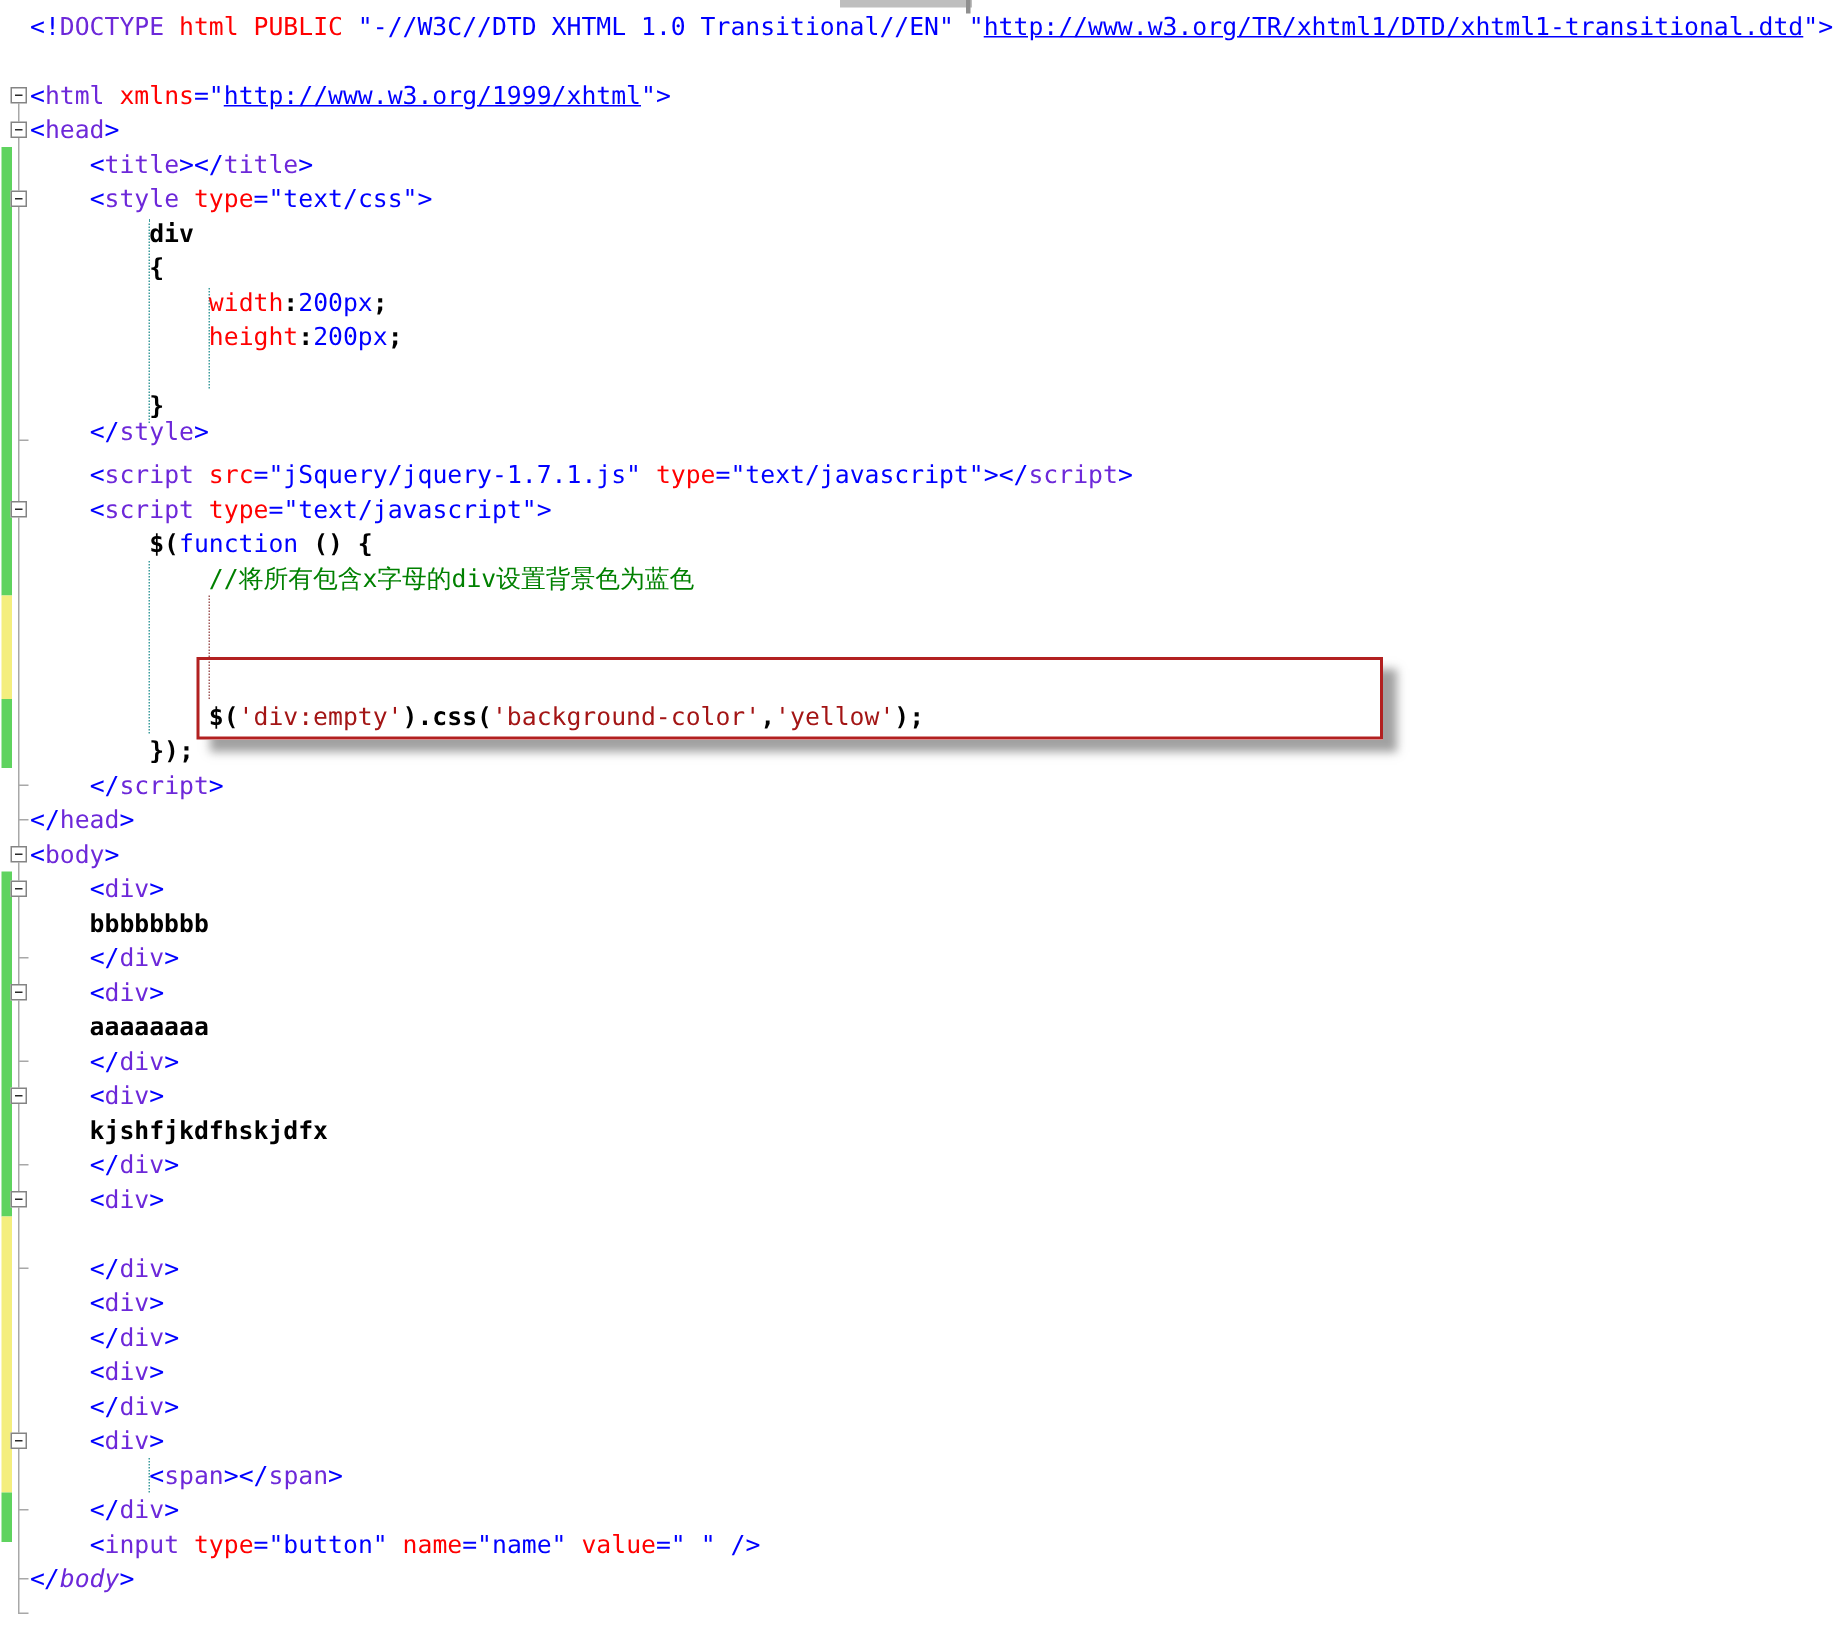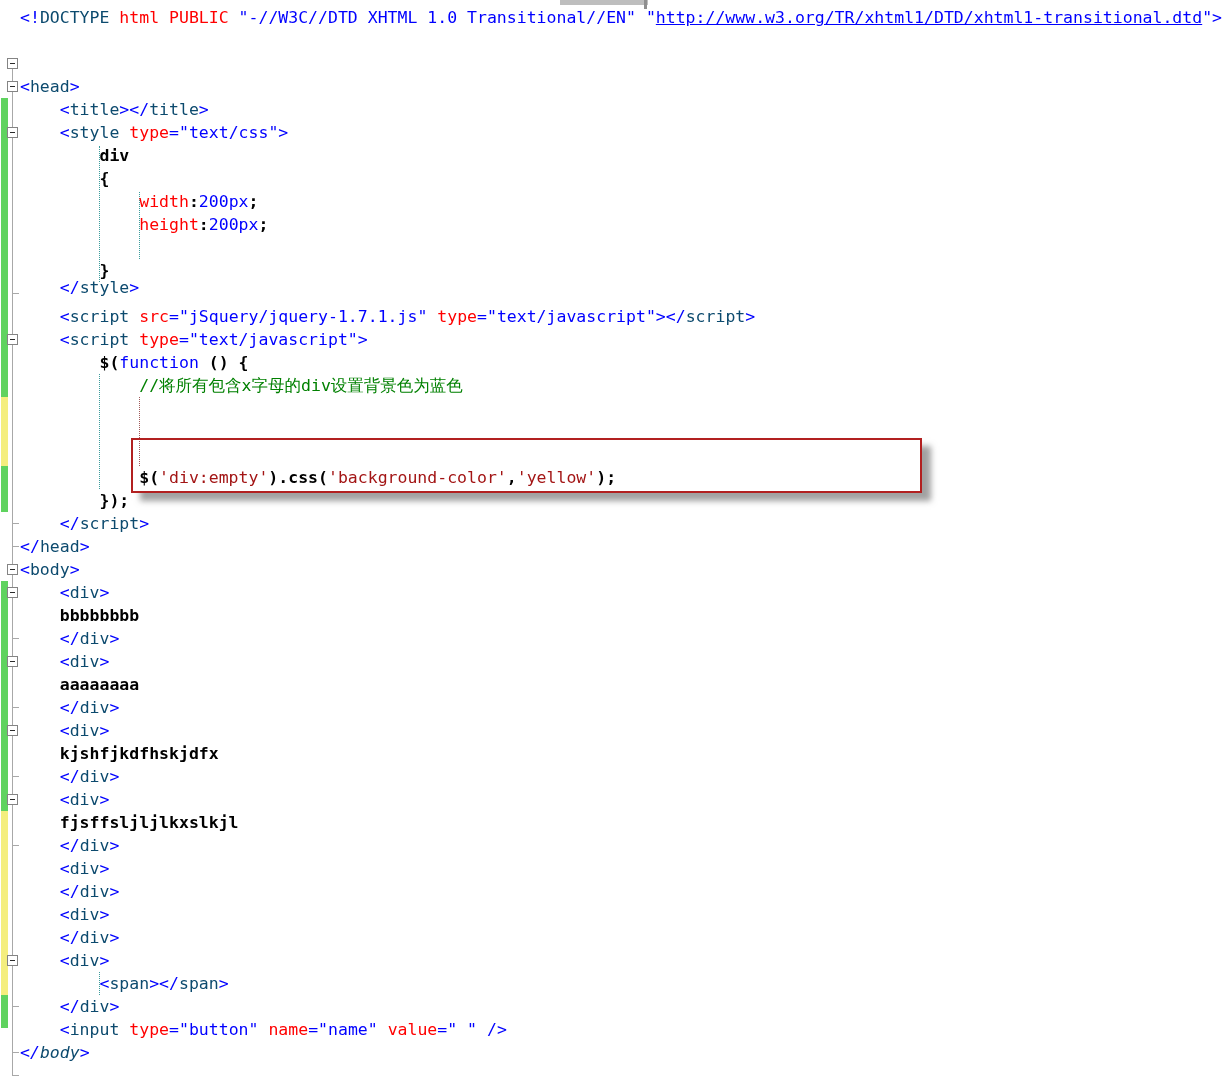--- a/index.html
+++ b/index.html
@@ -6,21 +6,21 @@
   body{width:1225px;height:1089px;overflow:hidden;position:relative;
        font-family:"DejaVu Sans Mono","Liberation Mono",monospace;}
   .editor{position:absolute;left:0;top:0;width:1225px;height:1089px;background:#ffffff;}
 
   
   .code{position:absolute;left:0;top:0;width:100%;height:100%;}
   .line{position:absolute;left:0;height:23px;line-height:23px;padding-left:20px;
         white-space:pre;font-size:16.5px;font-weight:400;color:#000;}
   .tk{white-space:pre;}
   .d  {color:#0000ff;}                    
-  .el {color:#0c4a6e;}                    
+  .el {color:#6d28d9;}                    
   .at {color:#ff0000;}                    
   .vl {color:#0000ff;}                    
   .ur {color:#0000ff;text-decoration:underline;} 
   .kw {color:#0000ff;}                    
   .cm {color:#008000;}                    
   .st {color:#a31515;}                    
   .bk {color:#000000;font-weight:700;}    
 
   
   .bar{position:absolute;left:1px;width:7px;}
@@ -105,20 +105,21 @@
   <div id="guides">
       <div class="guide" style="left: 99px; top: 146px; height: 136px; border-left-color: rgb(60, 156, 156);"></div>
       <div class="guide" style="left: 139px; top: 192px; height: 67px; border-left-color: rgb(60, 156, 156);"></div>
       <div class="guide" style="left: 99px; top: 374px; height: 115px; border-left-color: rgb(60, 156, 156);"></div>
       <div class="guide" style="left: 139px; top: 397px; height: 69px; border-left-color: rgb(160, 90, 90);"></div>
       <div class="guide" style="left: 99px; top: 972px; height: 23px; border-left-color: rgb(60, 156, 156);"></div>
     </div>
   <div class="code" id="code">
       <div class="line" style="top: 6px;"><span class="tk d">&lt;!</span><span class="tk el">DOCTYPE</span><span class="tk bk"> </span><span class="tk at">html PUBLIC</span><span class="tk bk"> </span><span class="tk vl">"-//W3C//DTD XHTML 1.0 Transitional//EN"</span><span class="tk bk"> </span><span class="tk vl">"</span><span class="tk ur">http://www.w3.org/TR/xhtml1/DTD/xhtml1-transitional.dtd</span><span class="tk vl">"&gt;</span></div>
       <div class="line" style="top: 29px;"></div>
+      <div class="line" style="top: 52px;"><span class="tk d">&lt;</span><span class="tk el">html</span><span class="tk bk"> </span><span class="tk at">xmlns</span><span class="tk vl">="</span><span class="tk ur">http://www.w3.org/1999/xhtml</span><span class="tk vl">"&gt;</span></div>
       <div class="line" style="top: 75px;"><span class="tk d">&lt;</span><span class="tk el">head</span><span class="tk d">&gt;</span></div>
       <div class="line" style="top: 98px;"><span class="tk bk">    </span><span class="tk d">&lt;</span><span class="tk el">title</span><span class="tk d">&gt;&lt;/</span><span class="tk el">title</span><span class="tk d">&gt;</span></div>
       <div class="line" style="top: 121px;"><span class="tk bk">    </span><span class="tk d">&lt;</span><span class="tk el">style</span><span class="tk bk"> </span><span class="tk at">type</span><span class="tk vl">="text/css"</span><span class="tk d">&gt;</span></div>
       <div class="line" style="top: 144px;"><span class="tk bk">        div</span></div>
       <div class="line" style="top: 167px;"><span class="tk bk">        {</span></div>
       <div class="line" style="top: 190px;"><span class="tk bk">            </span><span class="tk at">width</span><span class="tk bk">:</span><span class="tk vl">200px</span><span class="tk bk">;</span></div>
       <div class="line" style="top: 213px;"><span class="tk bk">            </span><span class="tk at">height</span><span class="tk bk">:</span><span class="tk vl">200px</span><span class="tk bk">;</span></div>
       <div class="line" style="top: 259px;"><span class="tk bk">        }</span></div>
       <div class="line" style="top: 276px;"><span class="tk bk">    </span><span class="tk d">&lt;/</span><span class="tk el">style</span><span class="tk d">&gt;</span></div>
       <div class="line" style="top: 305px;"><span class="tk bk">    </span><span class="tk d">&lt;</span><span class="tk el">script</span><span class="tk bk"> </span><span class="tk at">src</span><span class="tk vl">="jSquery/jquery-1.7.1.js"</span><span class="tk bk"> </span><span class="tk at">type</span><span class="tk vl">="text/javascript"</span><span class="tk d">&gt;&lt;/</span><span class="tk el">script</span><span class="tk d">&gt;</span></div>
@@ -134,21 +135,20 @@
       <div class="line" style="top: 581px;"><span class="tk bk">    </span><span class="tk d">&lt;</span><span class="tk el">div</span><span class="tk d">&gt;</span></div>
       <div class="line" style="top: 604px;"><span class="tk bk">    bbbbbbbb</span></div>
       <div class="line" style="top: 627px;"><span class="tk bk">    </span><span class="tk d">&lt;/</span><span class="tk el">div</span><span class="tk d">&gt;</span></div>
       <div class="line" style="top: 650px;"><span class="tk bk">    </span><span class="tk d">&lt;</span><span class="tk el">div</span><span class="tk d">&gt;</span></div>
       <div class="line" style="top: 673px;"><span class="tk bk">    aaaaaaaa</span></div>
       <div class="line" style="top: 696px;"><span class="tk bk">    </span><span class="tk d">&lt;/</span><span class="tk el">div</span><span class="tk d">&gt;</span></div>
       <div class="line" style="top: 719px;"><span class="tk bk">    </span><span class="tk d">&lt;</span><span class="tk el">div</span><span class="tk d">&gt;</span></div>
       <div class="line" style="top: 742px;"><span class="tk bk">    kjshfjkdfhskjdfx</span></div>
       <div class="line" style="top: 765px;"><span class="tk bk">    </span><span class="tk d">&lt;/</span><span class="tk el">div</span><span class="tk d">&gt;</span></div>
       <div class="line" style="top: 788px;"><span class="tk bk">    </span><span class="tk d">&lt;</span><span class="tk el">div</span><span class="tk d">&gt;</span></div>
-      <div class="line" style="top: 811px;"><span class="tk bk">    fjsffsljljlkxslkjl</span></div>
       <div class="line" style="top: 834px;"><span class="tk bk">    </span><span class="tk d">&lt;/</span><span class="tk el">div</span><span class="tk d">&gt;</span></div>
       <div class="line" style="top: 857px;"><span class="tk bk">    </span><span class="tk d">&lt;</span><span class="tk el">div</span><span class="tk d">&gt;</span></div>
       <div class="line" style="top: 880px;"><span class="tk bk">    </span><span class="tk d">&lt;/</span><span class="tk el">div</span><span class="tk d">&gt;</span></div>
       <div class="line" style="top: 903px;"><span class="tk bk">    </span><span class="tk d">&lt;</span><span class="tk el">div</span><span class="tk d">&gt;</span></div>
       <div class="line" style="top: 926px;"><span class="tk bk">    </span><span class="tk d">&lt;/</span><span class="tk el">div</span><span class="tk d">&gt;</span></div>
       <div class="line" style="top: 949px;"><span class="tk bk">    </span><span class="tk d">&lt;</span><span class="tk el">div</span><span class="tk d">&gt;</span></div>
       <div class="line" style="top: 972px; text-align: center;"><span class="tk bk">        </span><span class="tk d">&lt;</span><span class="tk el">span</span><span class="tk d">&gt;&lt;/</span><span class="tk el">span</span><span class="tk d">&gt;</span></div>
       <div class="line" style="top: 995px;"><span class="tk bk">    </span><span class="tk d">&lt;/</span><span class="tk el">div</span><span class="tk d">&gt;</span></div>
       <div class="line" style="top: 1018px;"><span class="tk bk">    </span><span class="tk d">&lt;</span><span class="tk el">input</span><span class="tk bk"> </span><span class="tk at">type</span><span class="tk vl">="button"</span><span class="tk bk"> </span><span class="tk at">name</span><span class="tk vl">="name"</span><span class="tk bk"> </span><span class="tk at">value</span><span class="tk vl">=" "</span><span class="tk bk"> </span><span class="tk d">/&gt;</span></div>
       <div class="line" style="top: 1041px; font-style: italic;"><span class="tk d">&lt;/</span><span class="tk el">body</span><span class="tk d">&gt;</span></div>

